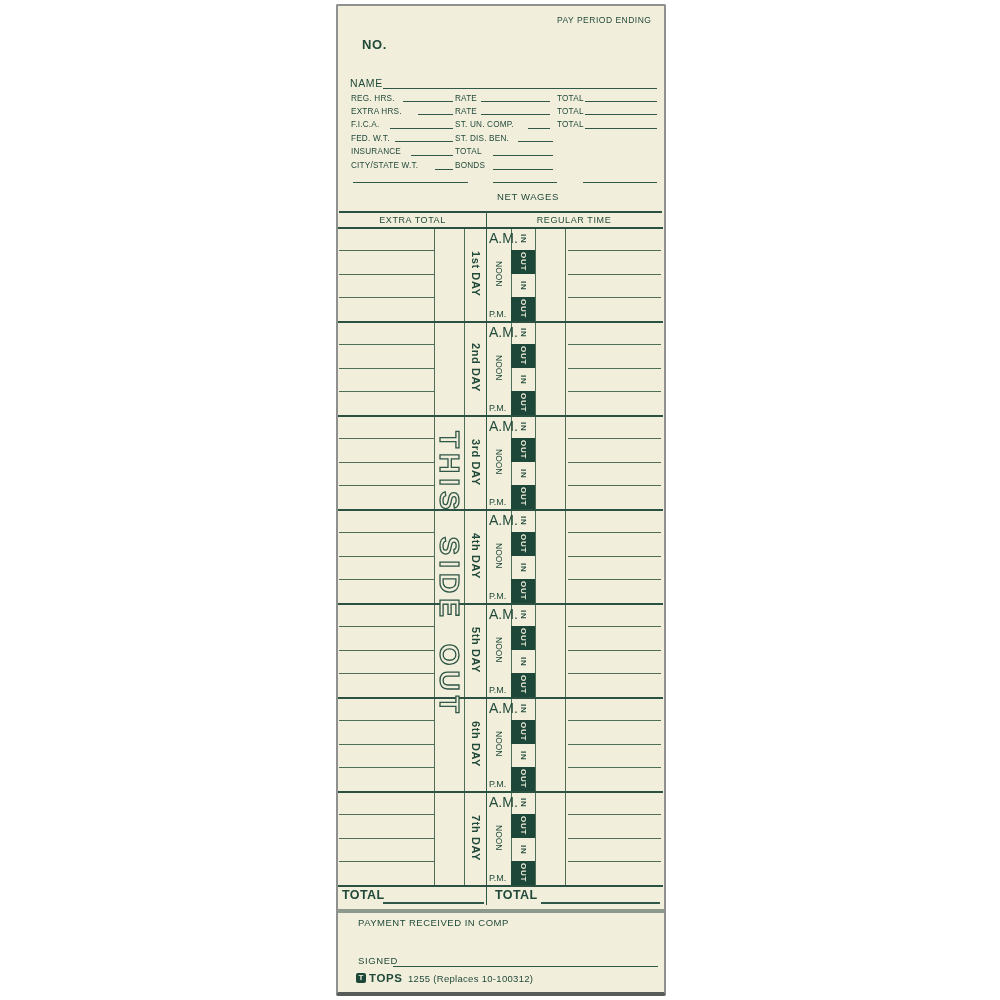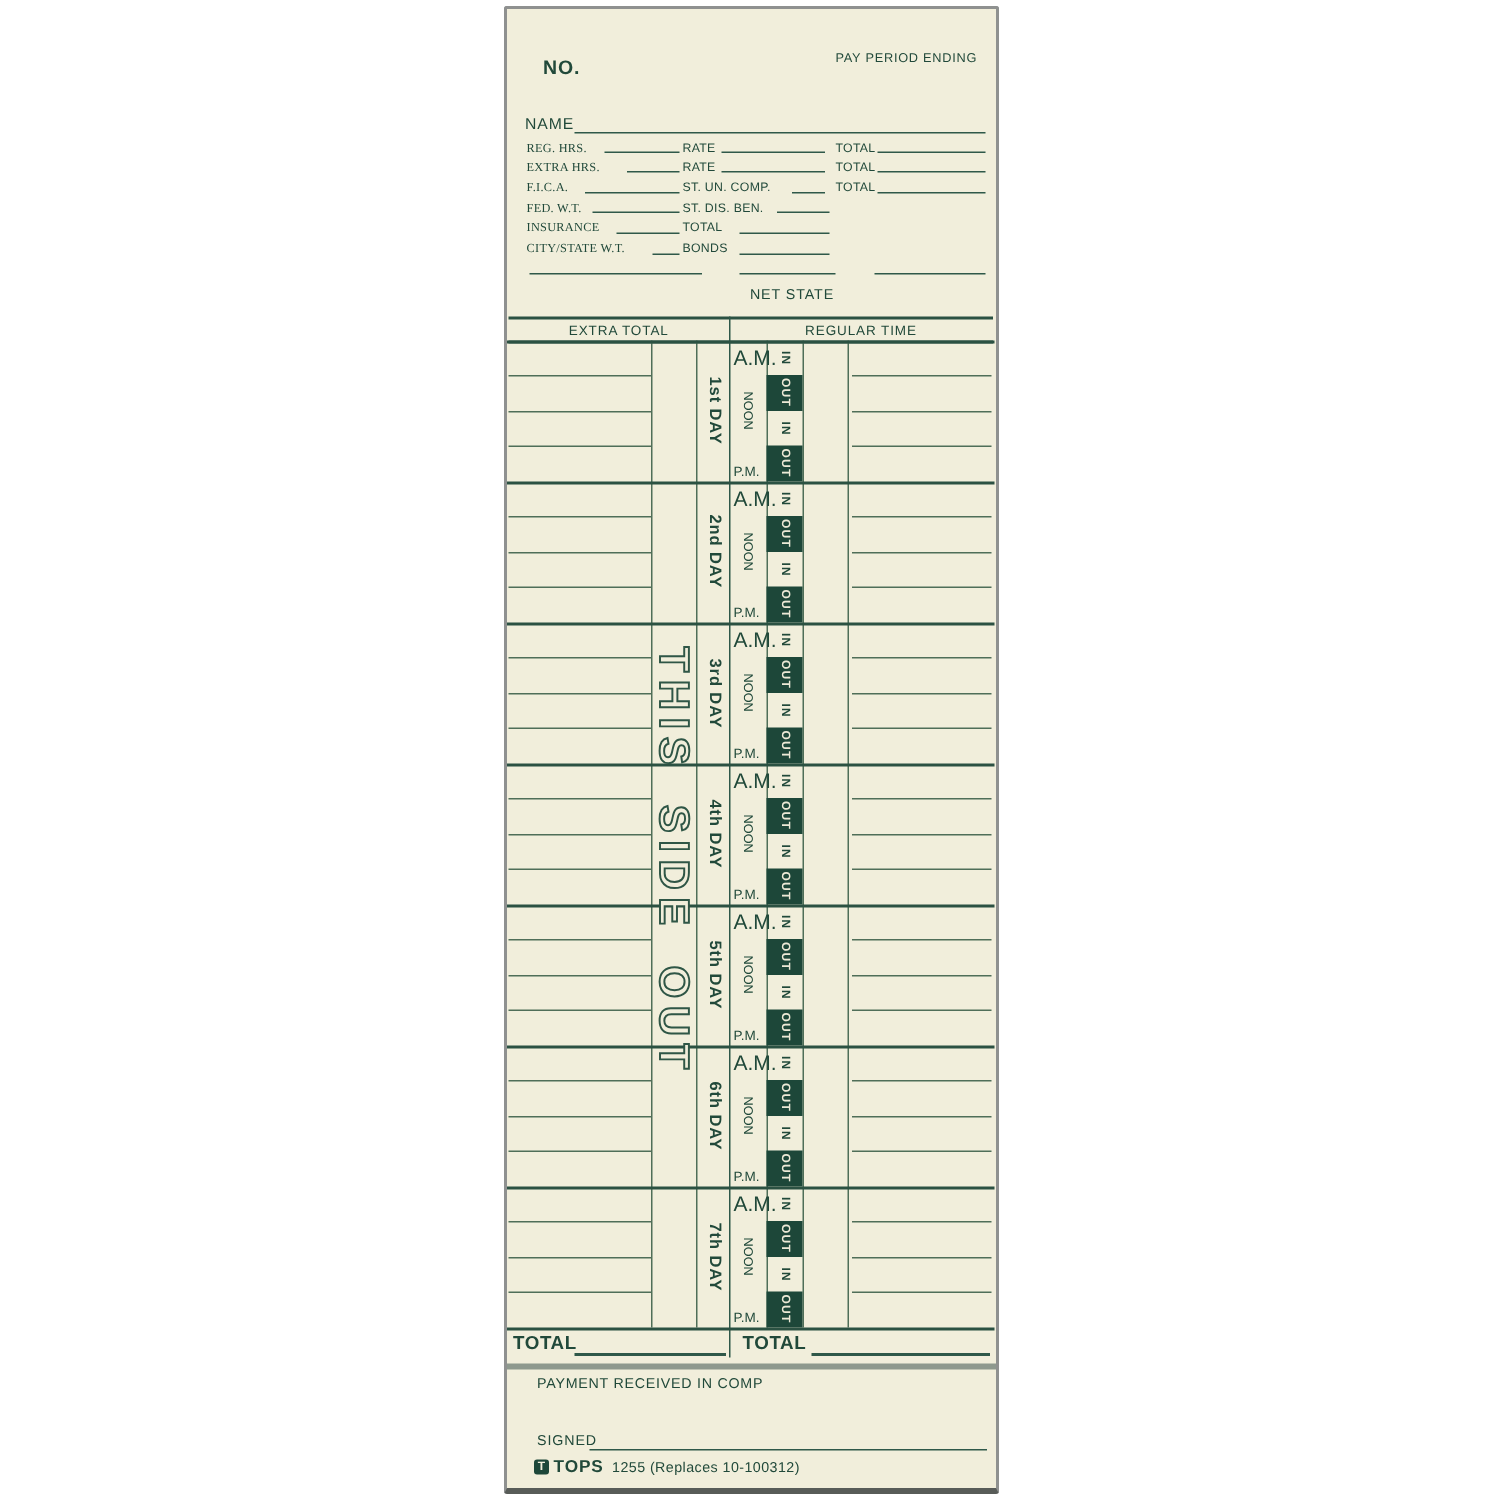--- a/index.html
+++ b/index.html
@@ -8,27 +8,27 @@
   #stage { position:relative; width:1000px; height:1000px; background:#ffffff; overflow:hidden; }
 
   .card { position:absolute; left:336px; top:4px; width:330px; height:992px;
           background:#f1eedb; border:2px solid #8f9190; border-bottom:4px solid #585c58;
           border-radius:2px; color:#21493a; }
 
   .abs { position:absolute; white-space:nowrap; }
   .txt { color:#21493a; letter-spacing:0.3px; }
 
   
-  .pp-ending { left:219px; top:9px; font-size:8.5px; letter-spacing:0.5px;margin-top:18px; }
+  .pp-ending { left:219px; top:9px; font-size:8.5px; letter-spacing:0.5px; }
   .no-label  { left:14px; top:31px; font-size:13px; font-weight:bold; letter-spacing:0.6px;padding-left:10px; }
   .name-label{ left:12px; top:71px; font-size:10.5px; letter-spacing:0.6px; }
 
   .pl { position:absolute; height:1px; background:#2f5849; }
   .pr { position:absolute; font-size:8.2px; letter-spacing:0.2px; white-space:nowrap; }
-  .colA { left:13px;font-family:Liberation Serif, serif; } .colB { left:117px; } .colC { left:219px; }
+  .colA { left:13px; } .colB { left:117px; } .colC { left:219px; }
   .ry0{top:88px}.ry1{top:101px}.ry2{top:114px}.ry3{top:128px}.ry4{top:141px}.ry5{top:155px}
 
   
   .net-wages { left:140px; top:185px; width:100px; text-align:center;
                font-size:9.5px; letter-spacing:0.6px; }
 
   
   .rule  { position:absolute; background:#2b5142; }
   .vline { position:absolute; width:1px; top:221px; height:658px; background:#4f6e58; }
   .hdr { position:absolute; top:208px; height:13px; font-size:9px; letter-spacing:0.6px;
@@ -118,21 +118,21 @@
 
     <span class="pr colA ry5">CITY/STATE W.T.</span>
     <div class="pl" style="left:97px;top:163px;width:18px;"></div>
     <span class="pr colB ry5">BONDS</span>
     <div class="pl" style="left:155px;top:163px;width:60px;"></div>
 
     <div class="pl" style="left:15px;top:176px;width:115px;"></div>
     <div class="pl" style="left:155px;top:176px;width:64px;"></div>
     <div class="pl" style="left:245px;top:176px;width:74px;"></div>
 
-    <div class="abs txt net-wages">NET STATE</div>
+    <div class="abs txt net-wages">NET WAGES</div>
 
     <div class="rule" style="left:1px;top:205px;width:323px;height:2px;"></div>
     <div class="hdr" style="left:1px;width:147px;">EXTRA TOTAL</div>
     <div class="hdr" style="left:148px;width:176px;">REGULAR TIME</div>
     <div class="rule" style="left:1px;top:221px;width:323px;height:2px;"></div>
 
     <div class="vline" style="left:96px;"></div>
     <div class="vline" style="left:126px;"></div>
     <div class="vline" style="left:148px;top:205px;height:694px;background:#2f5849;"></div>
     <div class="vline" style="left:173px;"></div>

